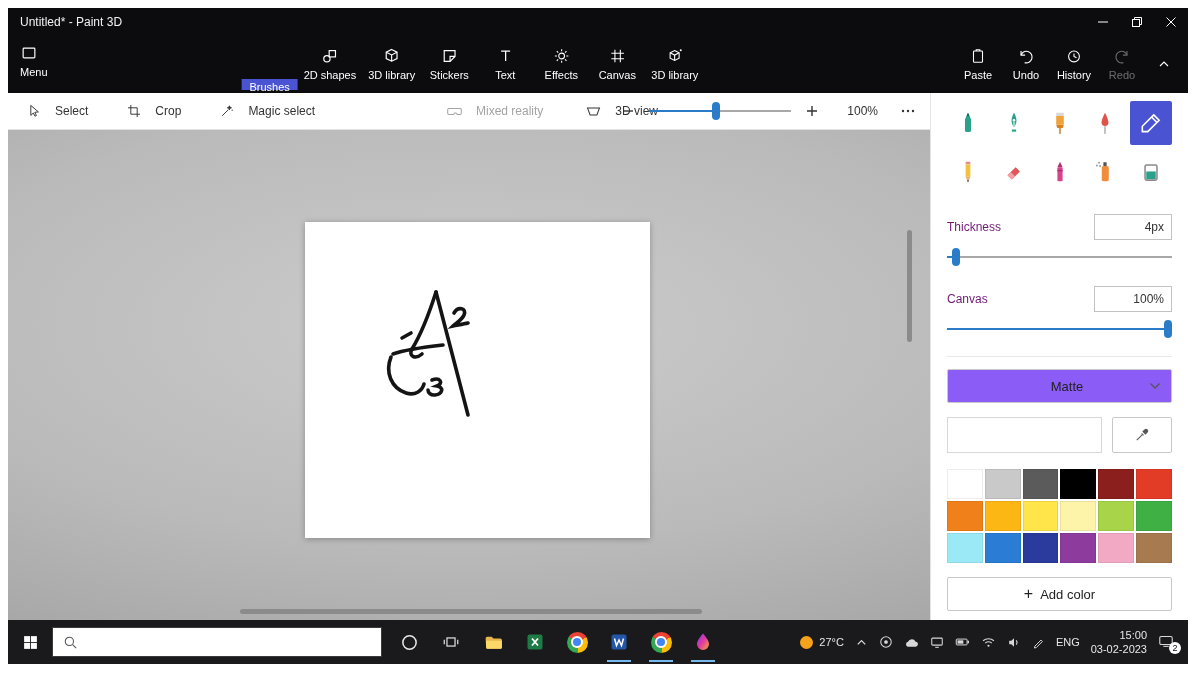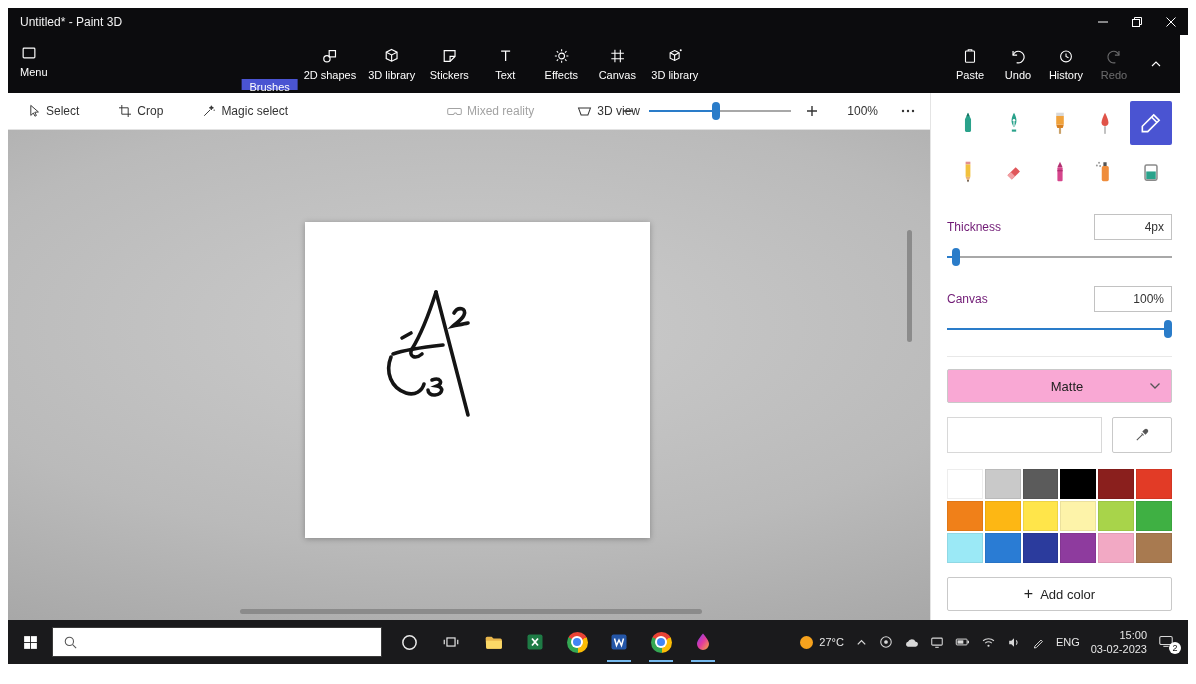--- a/index.html
+++ b/index.html
@@ -6,34 +6,34 @@
   html,body { width:1196px; height:684px; background:#fff; font-family:"Liberation Sans", sans-serif; overflow:hidden; }
   .screen { position:absolute; left:8px; top:8px; width:1180px; height:656px; background:#fff;text-decoration:underline; }
 
   
   .titlebar { position:absolute; top:0; left:0; right:0; height:27px; background:#0c0c0e; display:flex; align-items:center; color:#f2f2f2; }
   .title { font-size:12px; padding-left:12px; }
   .win-controls { margin-left:auto; display:flex; height:100%; }
   .win-btn { width:34px; display:flex; align-items:center; justify-content:center; }
 
   
-  .toolbar { position:absolute; top:27px; left:0; right:8px; height:58px; background:#0c0c0e; color:#fff; }
+  .toolbar { position:absolute; top:27px; left:0; right:0; height:58px; background:#0c0c0e; color:#fff; }
   .menu-btn { position:absolute; left:12px; top:9px; display:flex; flex-direction:column; gap:4px; font-size:11px; align-items:flex-start; }
   .tools { position:absolute; left:465px; top:3px; transform:translateX(-50%); display:flex; height:52px; }
   .tool { min-width:56px; padding:0 6px; display:flex; flex-direction:column; align-items:center; justify-content:center; gap:4px; font-size:11px; white-space:nowrap; color:#fff; }
   .tool.active { background:#4a54d2;margin-top:41px; }
   .tb-right { position:absolute; right:6px; top:3px; height:52px; display:flex; align-items:center; }
   .tb-right .tool { min-width:48px; }
   .tool.disabled { opacity:.38; }
   .collapse-btn { width:36px; height:52px; display:flex; align-items:center; justify-content:center; }
 
   
   .ribbon { position:absolute; top:85px; left:0; width:922px; height:37px; background:#fff; border-bottom:1px solid #e2e2e2; font-size:12px; color:#333; }
   .ribbon-left { position:absolute; left:18px; top:0; height:36px; display:flex; gap:38px; align-items:center; }
-  .ribbon-item { display:flex; gap:4px; align-items:center; white-space:nowrap; }
+  .ribbon-item { display:flex; gap:13px; align-items:center; white-space:nowrap; }
   .ribbon-mid { position:absolute; left:438px; top:0; height:36px; display:flex; gap:42px; align-items:center; }
   .ribbon-item.dim { color:#a3a3a3; }
   .ribbon-right { position:absolute; right:14px; top:0; height:36px; display:flex; align-items:center; gap:14px; }
 
   
   .slider { position:relative; height:18px; }
   .slider .track { position:absolute; left:0; right:0; top:8px; height:2px; background:#a8a8a8; }
   .slider .fill { position:absolute; left:0; top:8px; height:2px; background:#2a7cc9; }
   .slider .thumb { position:absolute; top:0; width:8px; height:18px; border-radius:4px; background:#2a7cc9; }
   .zoom-slider { width:142px; }
@@ -48,21 +48,21 @@
   
   .sidebar { position:absolute; top:85px; right:0; width:258px; height:527px; background:#fff; border-left:1px solid #e4e4e4; padding:8px 16px 0; overflow:hidden; }
   .brush-grid { display:grid; grid-template-columns:repeat(5,42px); justify-content:space-between; row-gap:5px; }
   .brush { height:44px; display:flex; align-items:center; justify-content:center; border-radius:2px; }
   .brush.selected { background:#4a54d2; }
   .prop-row { margin-top:20px; display:flex; align-items:center; justify-content:space-between; }
   .prop-label { font-size:12px; color:#701a75; }
   .prop-input { width:78px; height:26px; border:1px solid #c2c2c2; font-size:12px; text-align:right; padding-right:7px; color:#333; font-family:inherit; background:#fff; }
   .side-slider { margin-top:8px; }
   .divider { margin-top:18px; height:1px; background:#e8e8e8; }
-  .select-box { margin-top:12px; height:34px; border:1px solid #c9c9c9; border-radius:2px; display:flex; align-items:center; justify-content:center; position:relative; font-size:13px; color:#222; background:#f9a8d4;padding-left:15px; }
+  .select-box { margin-top:12px; height:34px; border:1px solid #c9c9c9; border-radius:2px; display:flex; align-items:center; justify-content:center; position:relative; font-size:13px; color:#222; background:#8b5cf6;padding-left:15px; }
   .select-box svg { position:absolute; right:10px; }
   .color-row { margin-top:14px; display:flex; gap:10px; }
   .color-preview { flex:1; height:36px; border:1px solid #d8d8d8; background:#fff; }
   .eyedrop-btn { width:60px; height:36px; border:1px solid #c9c9c9; border-radius:2px; display:flex; align-items:center; justify-content:center; background:#fff; }
   .palette { margin-top:16px; display:grid; grid-template-columns:repeat(6,1fr); gap:2px; }
   .swatch { height:30px; box-shadow:inset 0 0 0 1px rgba(0,0,0,.07); }
   .add-color { margin-top:14px; height:34px; border:1px solid #c9c9c9; border-radius:2px; display:flex; align-items:center; justify-content:center; gap:7px; font-size:13px; color:#222; background:#fff; }
 
   
   .taskbar { position:absolute; left:0; right:0; top:612px; height:44px; background:#1a1a1c; display:flex; align-items:center; color:#e8e8e8; }

